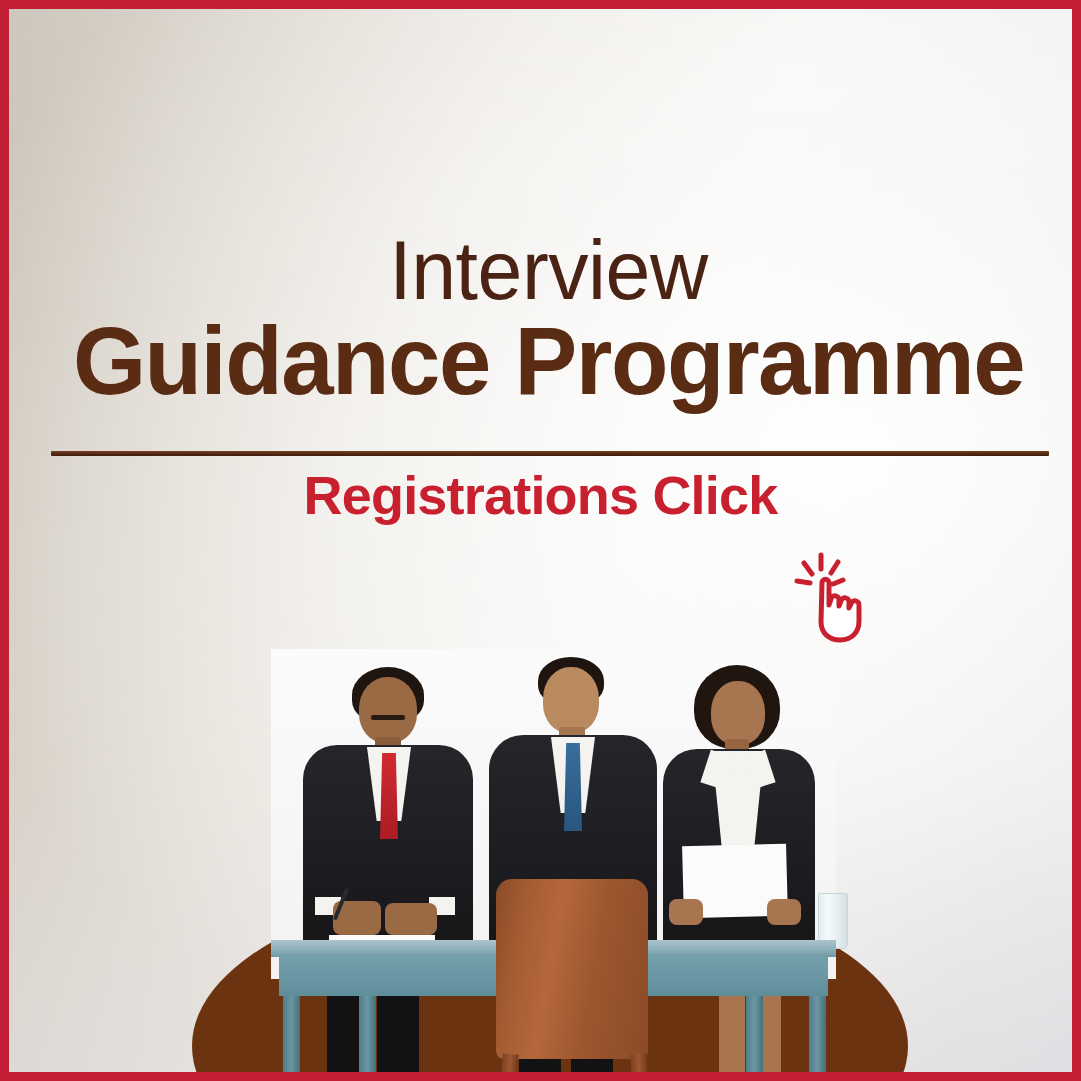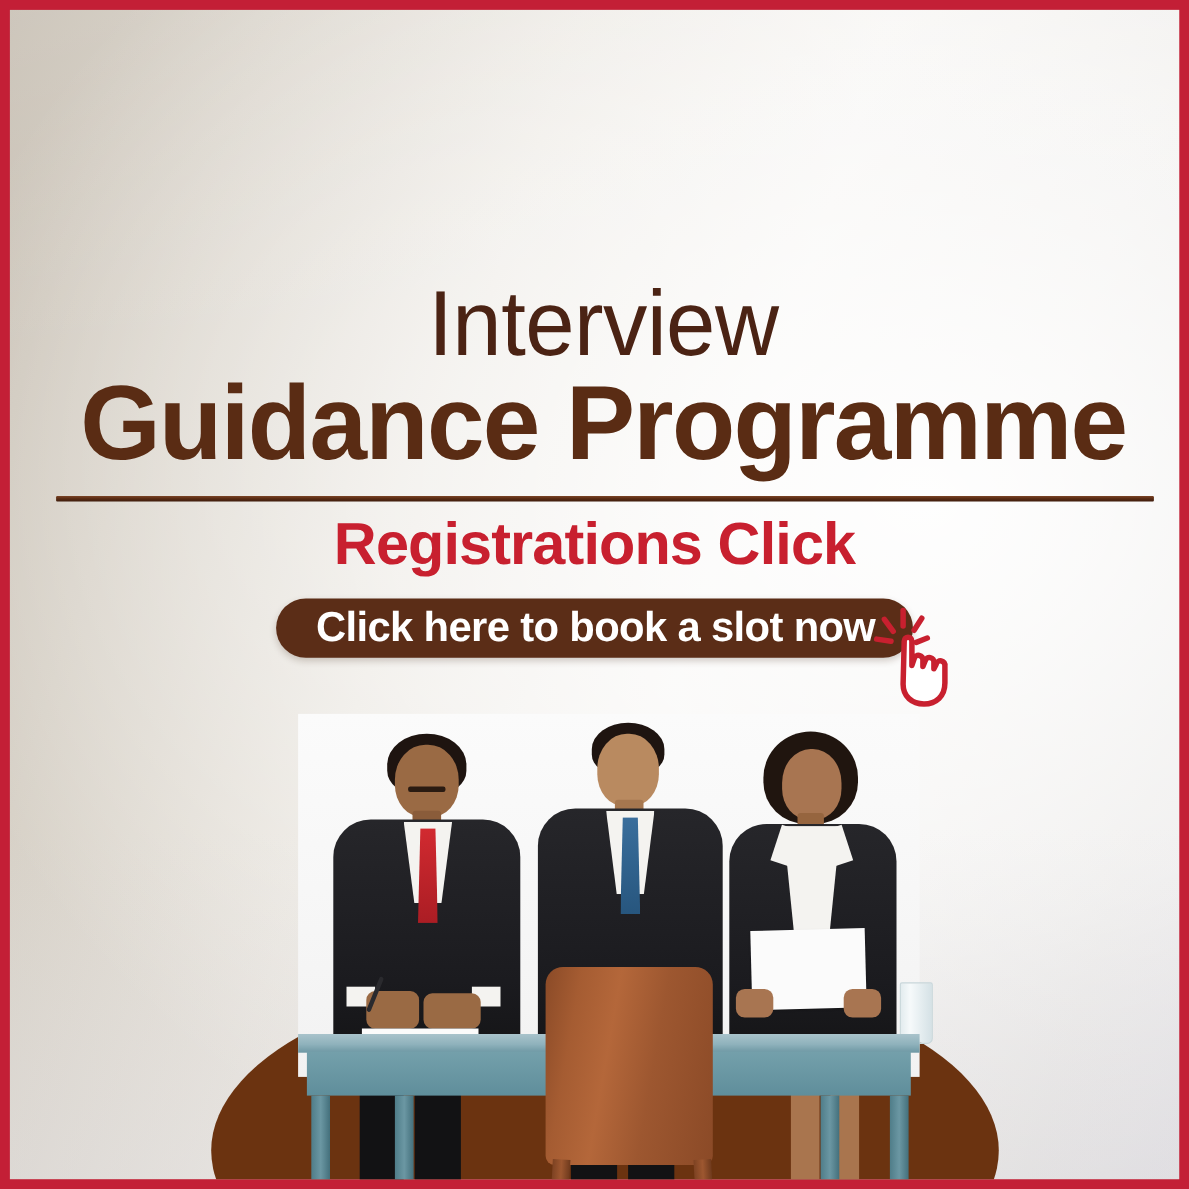--- a/index.html
+++ b/index.html
@@ -43,21 +43,21 @@
     background: linear-gradient(180deg, rgba(255,255,255,0.12) 0%, rgba(255,255,255,0) 30%, rgba(255,255,255,0) 70%, rgba(220,218,222,0.35) 100%);
     pointer-events: none;
     z-index: 3;
   }
 
   
   .headline {
     position: absolute;
     left: 0;
     right: 0;
-    top: 244px;
+    top: 220px;
     text-align: center;
     z-index: 12;
     margin-left: 16px;
   }
   .title-line1 {
     font-size: 84px;
     line-height: 0.98;
     font-weight: 500;
     letter-spacing: -0.5px;
     color: #4b2314;
@@ -274,23 +274,20 @@
 
     <div class="headline">
       <div class="title-line1">Interview</div>
       <div class="title-line2">Guidance Programme</div>
     </div>
 
     <div class="divider"></div>
 
     <div class="subtitle">Registrations Click</div>
 
-    <div class="cta-wrap">
-      <button class="cta-button">Click here to book a slot now</button>
-    </div>
 
     <svg class="cursor-icon" viewBox="0 0 100 100">
       <g stroke="#c8202f" stroke-width="5" stroke-linecap="round" fill="none">
         <line x1="30" y1="6" x2="30" y2="20"></line>
         <line x1="13" y1="14" x2="21" y2="25"></line>
         <line x1="6" y1="32" x2="19" y2="34"></line>
         <line x1="47" y1="13" x2="40" y2="24"></line>
         <line x1="52" y1="31" x2="42" y2="35"></line>
       </g>
       <path d="M31 34

